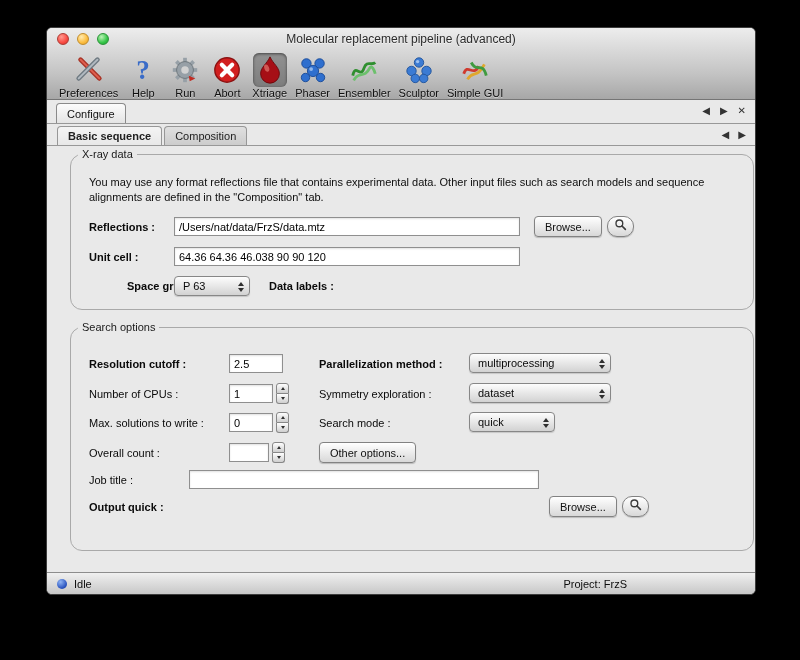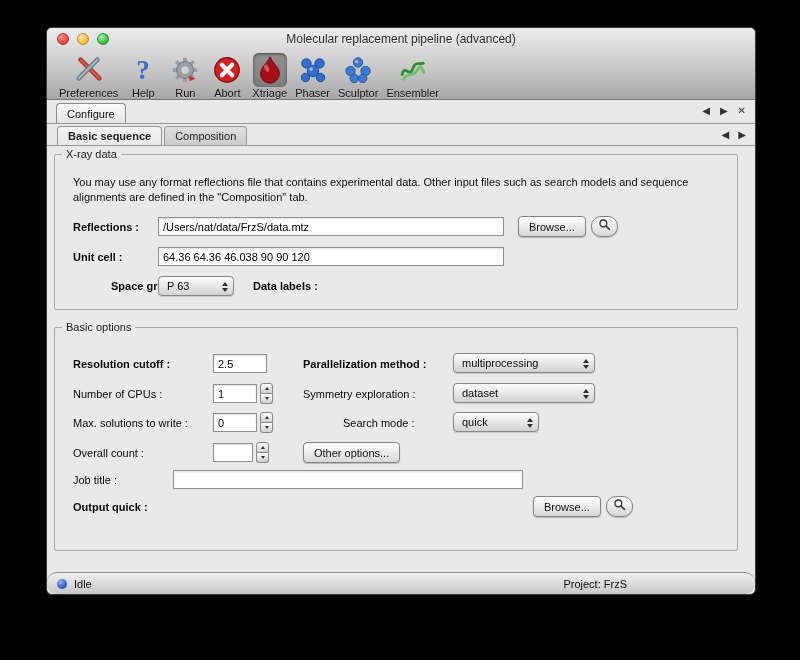--- a/index.html
+++ b/index.html
@@ -37,21 +37,21 @@
   
   .tabrow { height:22px; flex:0 0 22px; background:#e9e9e9; border-bottom:1px solid #989898;
             box-sizing:border-box; position:relative; display:flex; align-items:flex-end; padding-left:10px; gap:2px; }
   .tab { height:18px; padding:0 10px; border:1px solid #979797; border-bottom:none;
          border-radius:4px 4px 0 0; background:linear-gradient(#e0e0e0,#cccccc);
          display:flex; align-items:center; font-size:11px; color:#222; }
   .tab.active { background:linear-gradient(#f4f4f4,#e8e8e8); font-weight:bold; }
   .tab-nav { position:absolute; right:9px; top:5px; display:flex; gap:9px; font-size:10px; color:#333; }
   
   .content { position:relative; flex:1; background:#e9e9e9; }
-  .group { position:absolute; left:7px; width:684px; border:1px solid #a9a9a9; border-radius:2px; box-sizing:border-box; }
+  .group { position:absolute; left:23px; width:684px; border:1px solid #a9a9a9; border-radius:12px; box-sizing:border-box; }
   #xray-group { top:8px; height:156px; }
   #search-group { top:181px; height:224px; }
   .group-title { position:absolute; top:-7px; left:7px; background:#e9e9e9; padding:0 4px;
                  font-size:11px; color:#1a1a1a; line-height:13px; }
   .desc { position:absolute; left:18px; top:20px; width:648px; font-size:11px; line-height:15px; color:#0d0d0d; }
   .lbl { position:absolute; font-size:11px; color:#0a0a0a; white-space:nowrap; }
   .b { font-weight:bold; }
   .tf { position:absolute; height:19px; box-sizing:border-box; border:1px solid #8f8f8f; background:#fff;
         font-size:11px; font-family:inherit; padding:0 4px; box-shadow:inset 0 1px 2px rgba(0,0,0,.12); }
   .btn { position:absolute; height:21px; box-sizing:border-box; border:1px solid #828282; border-radius:4px;
@@ -71,21 +71,21 @@
   .step { flex:1; border:1px solid #878787; background:linear-gradient(#fefefe,#cfcfcf);
           display:flex; align-items:center; justify-content:center; box-sizing:border-box; }
   .step.up { border-radius:3px 3px 0 0; }
   .step.down { border-radius:0 0 3px 3px; border-top:none; }
   .step .tri-up { border-left-width:2.5px; border-right-width:2.5px; border-bottom-width:3px; }
   .step .tri-down { border-left-width:2.5px; border-right-width:2.5px; border-top-width:3px; }
   .note { position:absolute; left:18px; top:198px; font-size:11px; color:#0d0d0d; }
   
   .statusbar { height:22px; flex:0 0 22px; background:linear-gradient(#f0f0f0,#c7c7c7);
                border-top:1px solid #8d8d8d; box-sizing:border-box; position:relative;
-               display:flex; align-items:center;border-radius:10px; }
+               display:flex; align-items:center; }
   .status-dot { width:10px; height:10px; border-radius:50%; margin-left:10px;
                 background:radial-gradient(circle at 35% 30%, #8fb4f4, #2c55c0 65%, #1c3d95); }
   .status-text { font-size:11px; color:#0d0d0d; margin-left:7px; }
   .project-text { position:absolute; right:128px; font-size:11px; color:#0d0d0d; }
 </style>
 </head>
 <body>
 
 <div class="screen">
   <div class="window">
@@ -170,44 +170,54 @@
                 <circle cx="24" cy="24" r="4.5"></circle>
               </g>
               <circle cx="14" cy="15" r="2" fill="#8fb6ea"></circle>
             </svg>
           </span>
           <span class="tblabel">Phaser</span>
         </div>
 
         <div class="tbitem">
           <span class="tbicon">
+            <svg viewBox="0 0 32 32" fill="none">
+              <path d="M4 22 C7 8 12 26 16 14 C19 5 24 12 28 8" stroke="#2f8f2f" stroke-width="3"></path>
+              <path d="M5 27 C11 16 16 26 22 14 C24 10 27 16 28 20" stroke="#6cc06c" stroke-width="3"></path>
+            </svg>
+          </span>
+          <span class="tblabel">Ensembler</span>
+        </div>
+
+        <div class="tbitem">
+          <span class="tbicon">
             <svg viewBox="0 0 32 32">
               <g fill="#3b7bd4" stroke="#23559c">
                 <circle cx="16" cy="8" r="5"></circle>
                 <circle cx="8" cy="17" r="5"></circle>
                 <circle cx="24" cy="17" r="5"></circle>
                 <circle cx="12" cy="25" r="4.5"></circle>
                 <circle cx="21" cy="25" r="4.5"></circle>
               </g>
               <circle cx="14.5" cy="7" r="1.8" fill="#9cc0ef"></circle>
             </svg>
           </span>
           <span class="tblabel">Sculptor</span>
         </div>
 
         <div class="tbitem">
           <span class="tbicon">
             <svg viewBox="0 0 32 32" fill="none">
-              <path d="M4 22 C7 8 12 26 16 14 C19 5 24 12 28 8" stroke="#2f8f2f" stroke-width="3"></path>
-              <path d="M5 27 C11 16 16 26 22 14 C24 10 27 16 28 20" stroke="#6cc06c" stroke-width="3"></path>
-            </svg>
-          </span>
-          <span class="tblabel">Ensembler</span>
-        </div>
-
+              <path d="M4 20 C8 8 14 24 20 12" stroke="#cf3a2e" stroke-width="3"></path>
+              <path d="M8 26 C14 16 18 26 26 10" stroke="#e0a72c" stroke-width="3"></path>
+              <path d="M12 8 C18 20 24 6 28 22" stroke="#3f9b3f" stroke-width="3"></path>
+            </svg>
+          </span>
+          <span class="tblabel">Simple GUI</span>
+        </div>
 
       </div>
     </div>
 
     <div class="configbar">
       <div class="config-tab">
         <span>Configure</span>
       </div>
       <div class="cfg-nav">
         <span>◀</span>
@@ -257,21 +267,21 @@
           <span>P 63</span>
           <span class="arrows">
               <span class="tri-up"></span>
               <span class="tri-down"></span>
             </span>
         </div>
         <span class="lbl b" style="left:198px; top:125px;">Data labels :</span>
       </div>
 
       <div class="group" id="search-group">
-        <span class="group-title">Basic options</span>
+        <span class="group-title">Search options</span>
 
         <span class="lbl b" style="left:18px; top:30px;">Resolution cutoff :</span>
         <input class="tf" style="left: 158px; top: 26px; width: 54px;" value="2.5">
         <span class="lbl b" style="left:248px; top:30px;">Parallelization method :</span>
         <div class="popup" style="left:398px; top:25px; width:142px;">
           <span>multiprocessing</span>
           <span class="arrows">
               <span class="tri-up"></span>
               <span class="tri-down"></span>
             </span>
@@ -299,21 +309,21 @@
         <span class="lbl" style="left:18px; top:89px;">Max. solutions to write :</span>
         <input class="tf" style="left: 158px; top: 85px; width: 44px;" value="0">
         <span class="stepper" style="left:205px; top:84px;">
           <span class="step up">
               <span class="tri-up"></span>
             </span>
           <span class="step down">
               <span class="tri-down"></span>
             </span>
         </span>
-        <span class="lbl" style="left:248px; top:89px;margin-left:40px;">Search mode :</span>
+        <span class="lbl" style="left:248px; top:89px;">Search mode :</span>
         <div class="popup" style="left:398px; top:84px; width:86px;">
           <span>quick</span>
           <span class="arrows">
               <span class="tri-up"></span>
               <span class="tri-down"></span>
             </span>
         </div>
 
         <span class="lbl" style="left:18px; top:119px;">Overall count :</span>
         <input class="tf" style="left: 158px; top: 115px; width: 40px;" value="">

